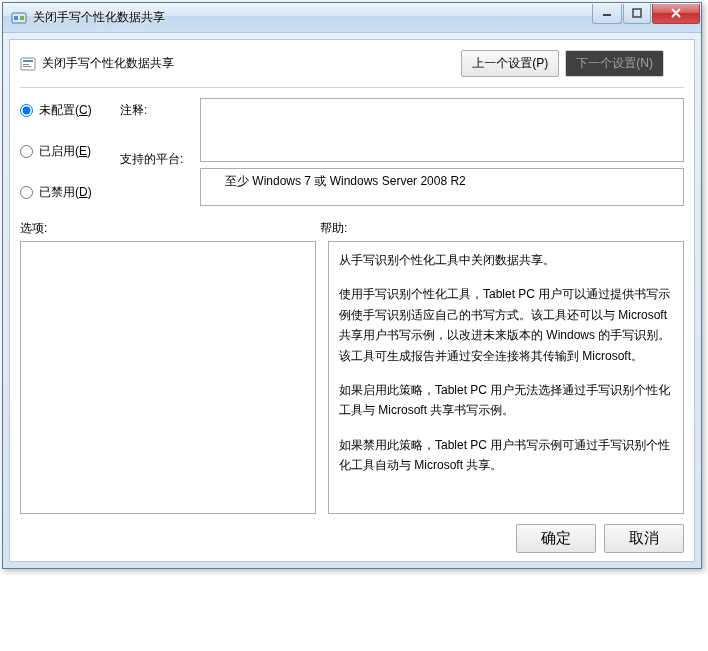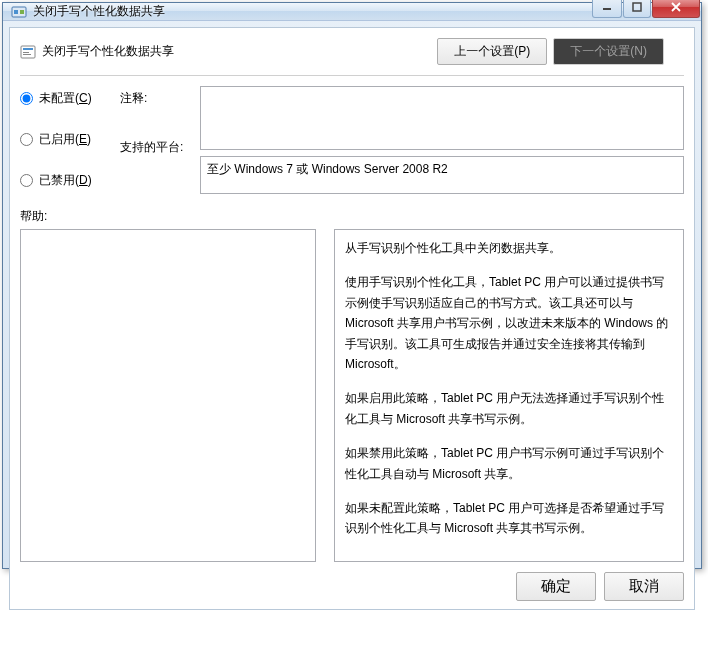--- a/index.html
+++ b/index.html
@@ -89,21 +89,21 @@
     font-size: 12px;
     color: #000;
     flex: 1;
   }
   .nav-buttons {
     display: flex;
     gap: 6px;
     margin-right: 20px;
   }
   .nav-btn {
-    padding: 4px 16px;
+    padding: 4px 10px;
     border: 1px solid #adadad;
     background: linear-gradient(to bottom, #f8f8f8, #e8e8e8);
     font-family: inherit;
     font-size: 12px;
     border-radius: 2px;
     cursor: pointer;
   }
   .nav-btn[disabled] {
     color: #a0a0a0;
     border-color: #d0d0d0;
@@ -154,34 +154,34 @@
     resize: none;
     font-family: inherit;
     font-size: 12px;
     padding: 2px;
     overflow-y: scroll;
   }
   .platform-box {
     width: 100%;
     height: 38px;
     border: 1px solid #abadb3;
-    padding: 4px 6px;
+    padding: 4px 24px;
     font-size: 12px;
     overflow-y: scroll;
   }
   .panels-labels {
     display: flex;
     margin-top: 14px;
     margin-bottom: 4px;
   }
   .panels-labels .lbl { font-size: 12px; }
   .panels-labels .lbl:first-child { width: 300px; }
   .panels {
     display: flex;
-    gap: 18px;
+    gap: 12px;
     flex: 1;
     min-height: 0;
   }
   .panel {
     border: 1px solid #abadb3;
     background: #fff;
     padding: 8px 10px;
     font-size: 12px;
     line-height: 1.7;
     overflow-y: auto;
@@ -282,31 +282,31 @@
 
       <div class="field-col">
         <textarea class="comment-box" style=""></textarea>
         <div class="platform-box">
           <span>至少 Windows 7 或 Windows Server 2008 R2</span>
         </div>
       </div>
     </div>
 
     <div class="panels-labels">
+      <span class="lbl">选项:</span>
       <span class="lbl">帮助:</span>
     </div>
 
     <div class="panels">
       <div class="panel options"></div>
       <div class="panel help">
         <p>从手写识别个性化工具中关闭数据共享。</p>
         <p>使用手写识别个性化工具，Tablet PC 用户可以通过提供书写示例使手写识别适应自己的书写方式。该工具还可以与 Microsoft 共享用户书写示例，以改进未来版本的 Windows 的手写识别。该工具可生成报告并通过安全连接将其传输到 Microsoft。</p>
         <p>如果启用此策略，Tablet PC 用户无法选择通过手写识别个性化工具与 Microsoft 共享书写示例。</p>
         <p>如果禁用此策略，Tablet PC 用户书写示例可通过手写识别个性化工具自动与 Microsoft 共享。</p>
-        <p>如果未配置此策略，Tablet PC 用户可选择是否希望通过手写识别个性化工具与 Microsoft 共享其书写示例。</p>
       </div>
     </div>
 
     <div class="footer">
       <button class="footer-btn">确定</button>
       <button class="footer-btn">取消</button>
     </div>
 
   </div>
 </div>

